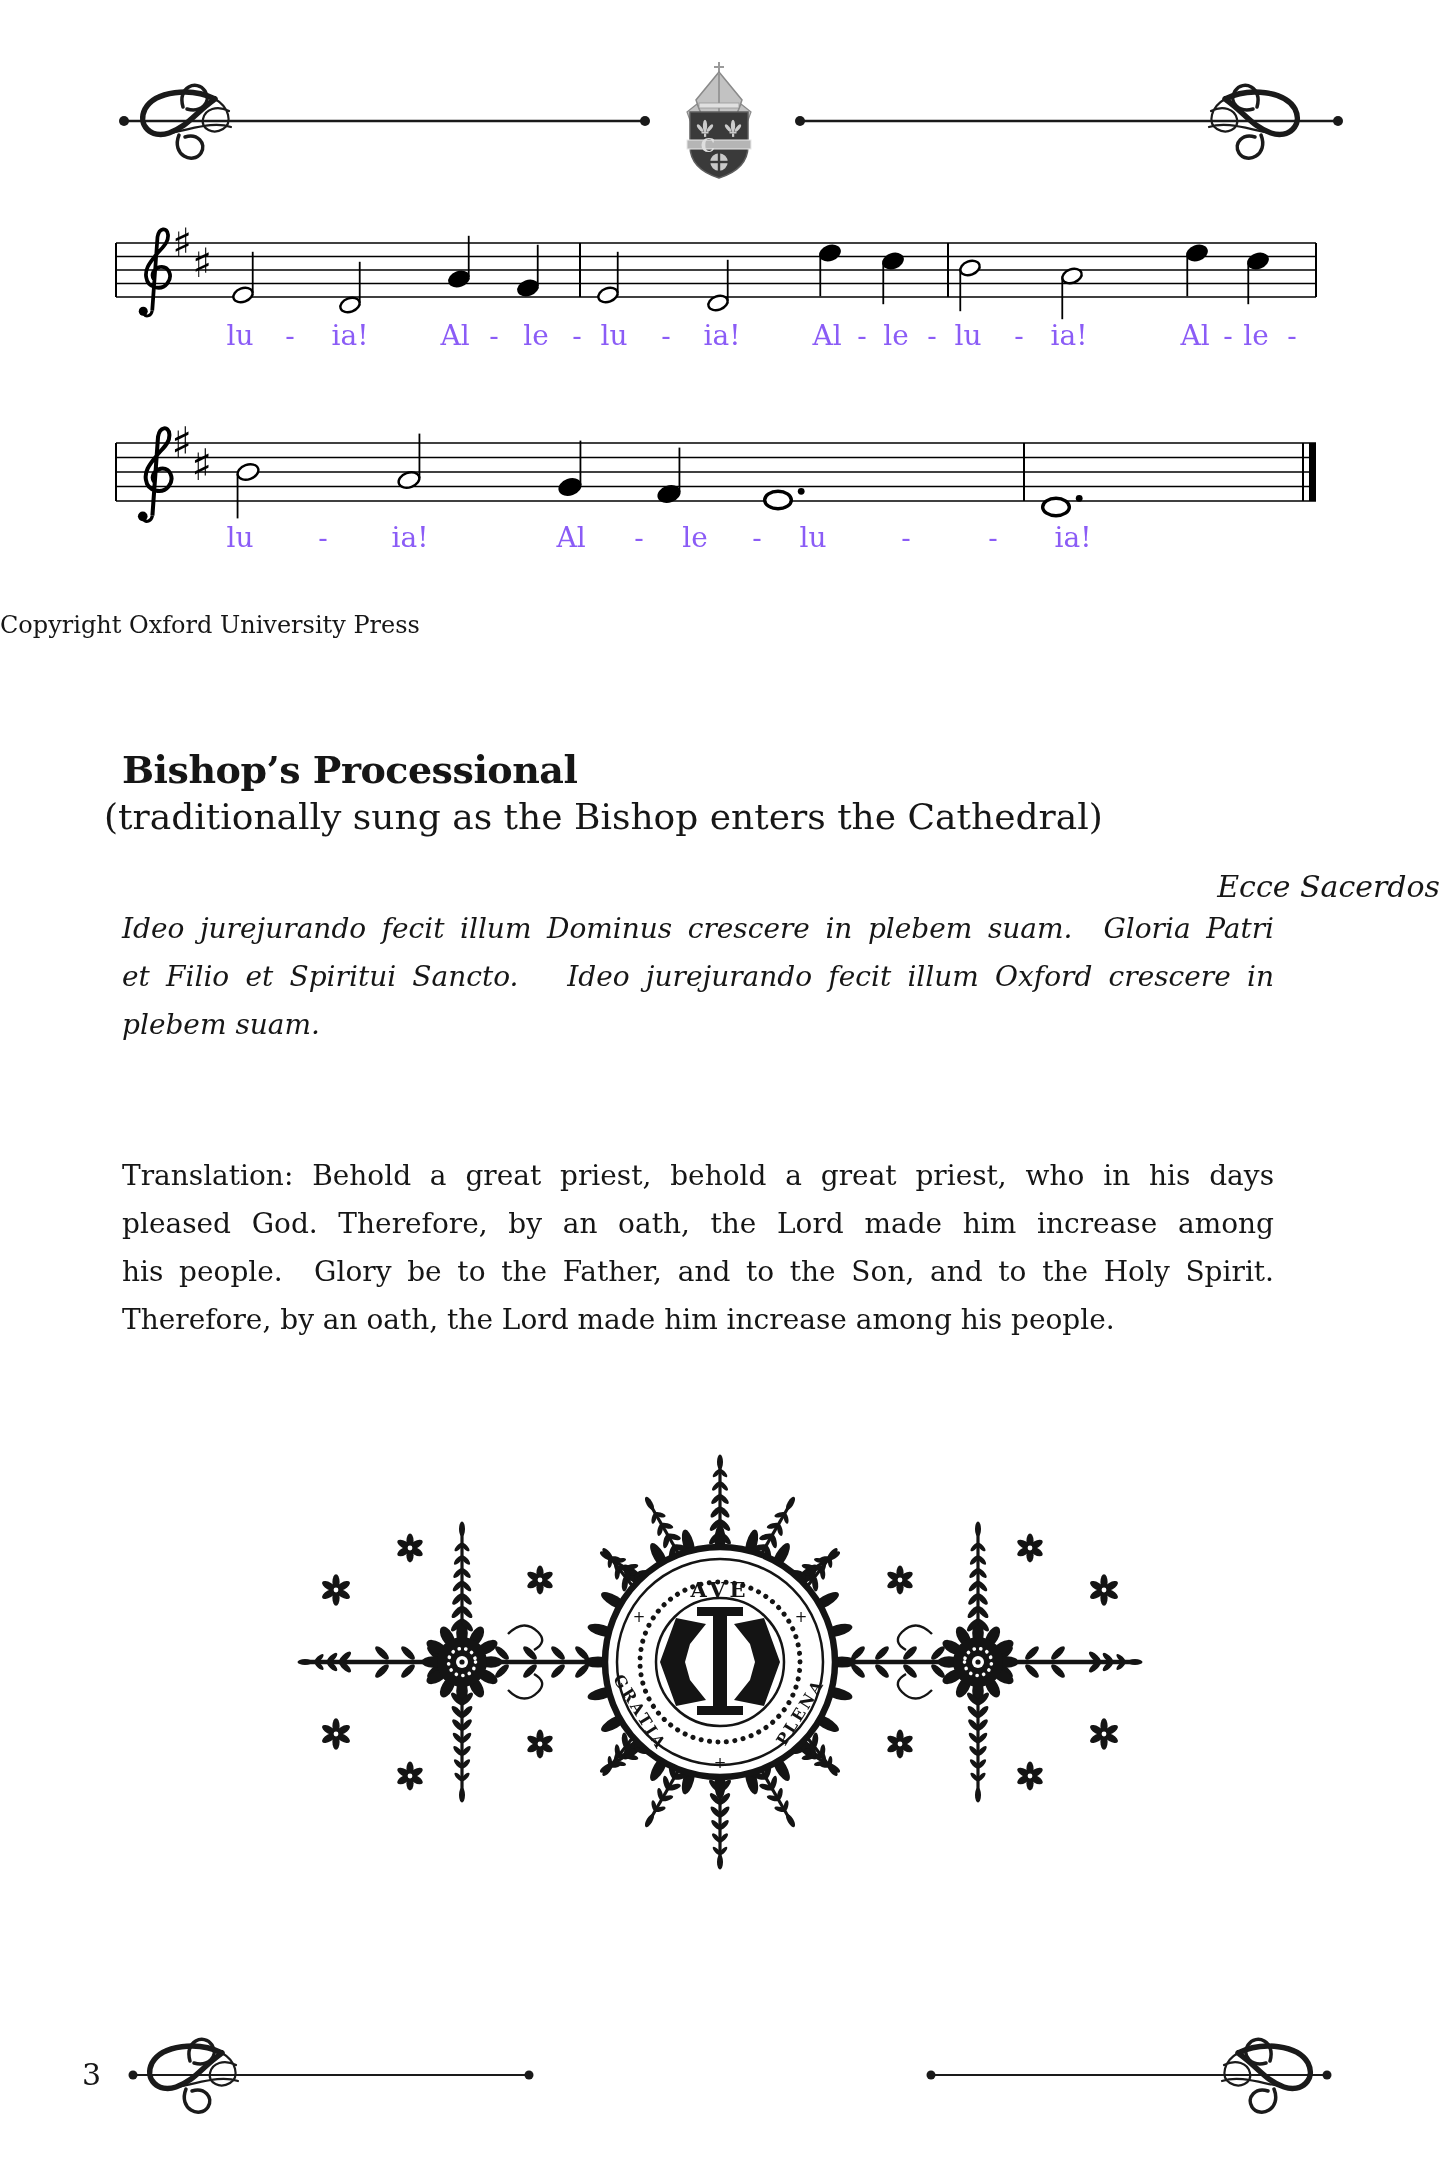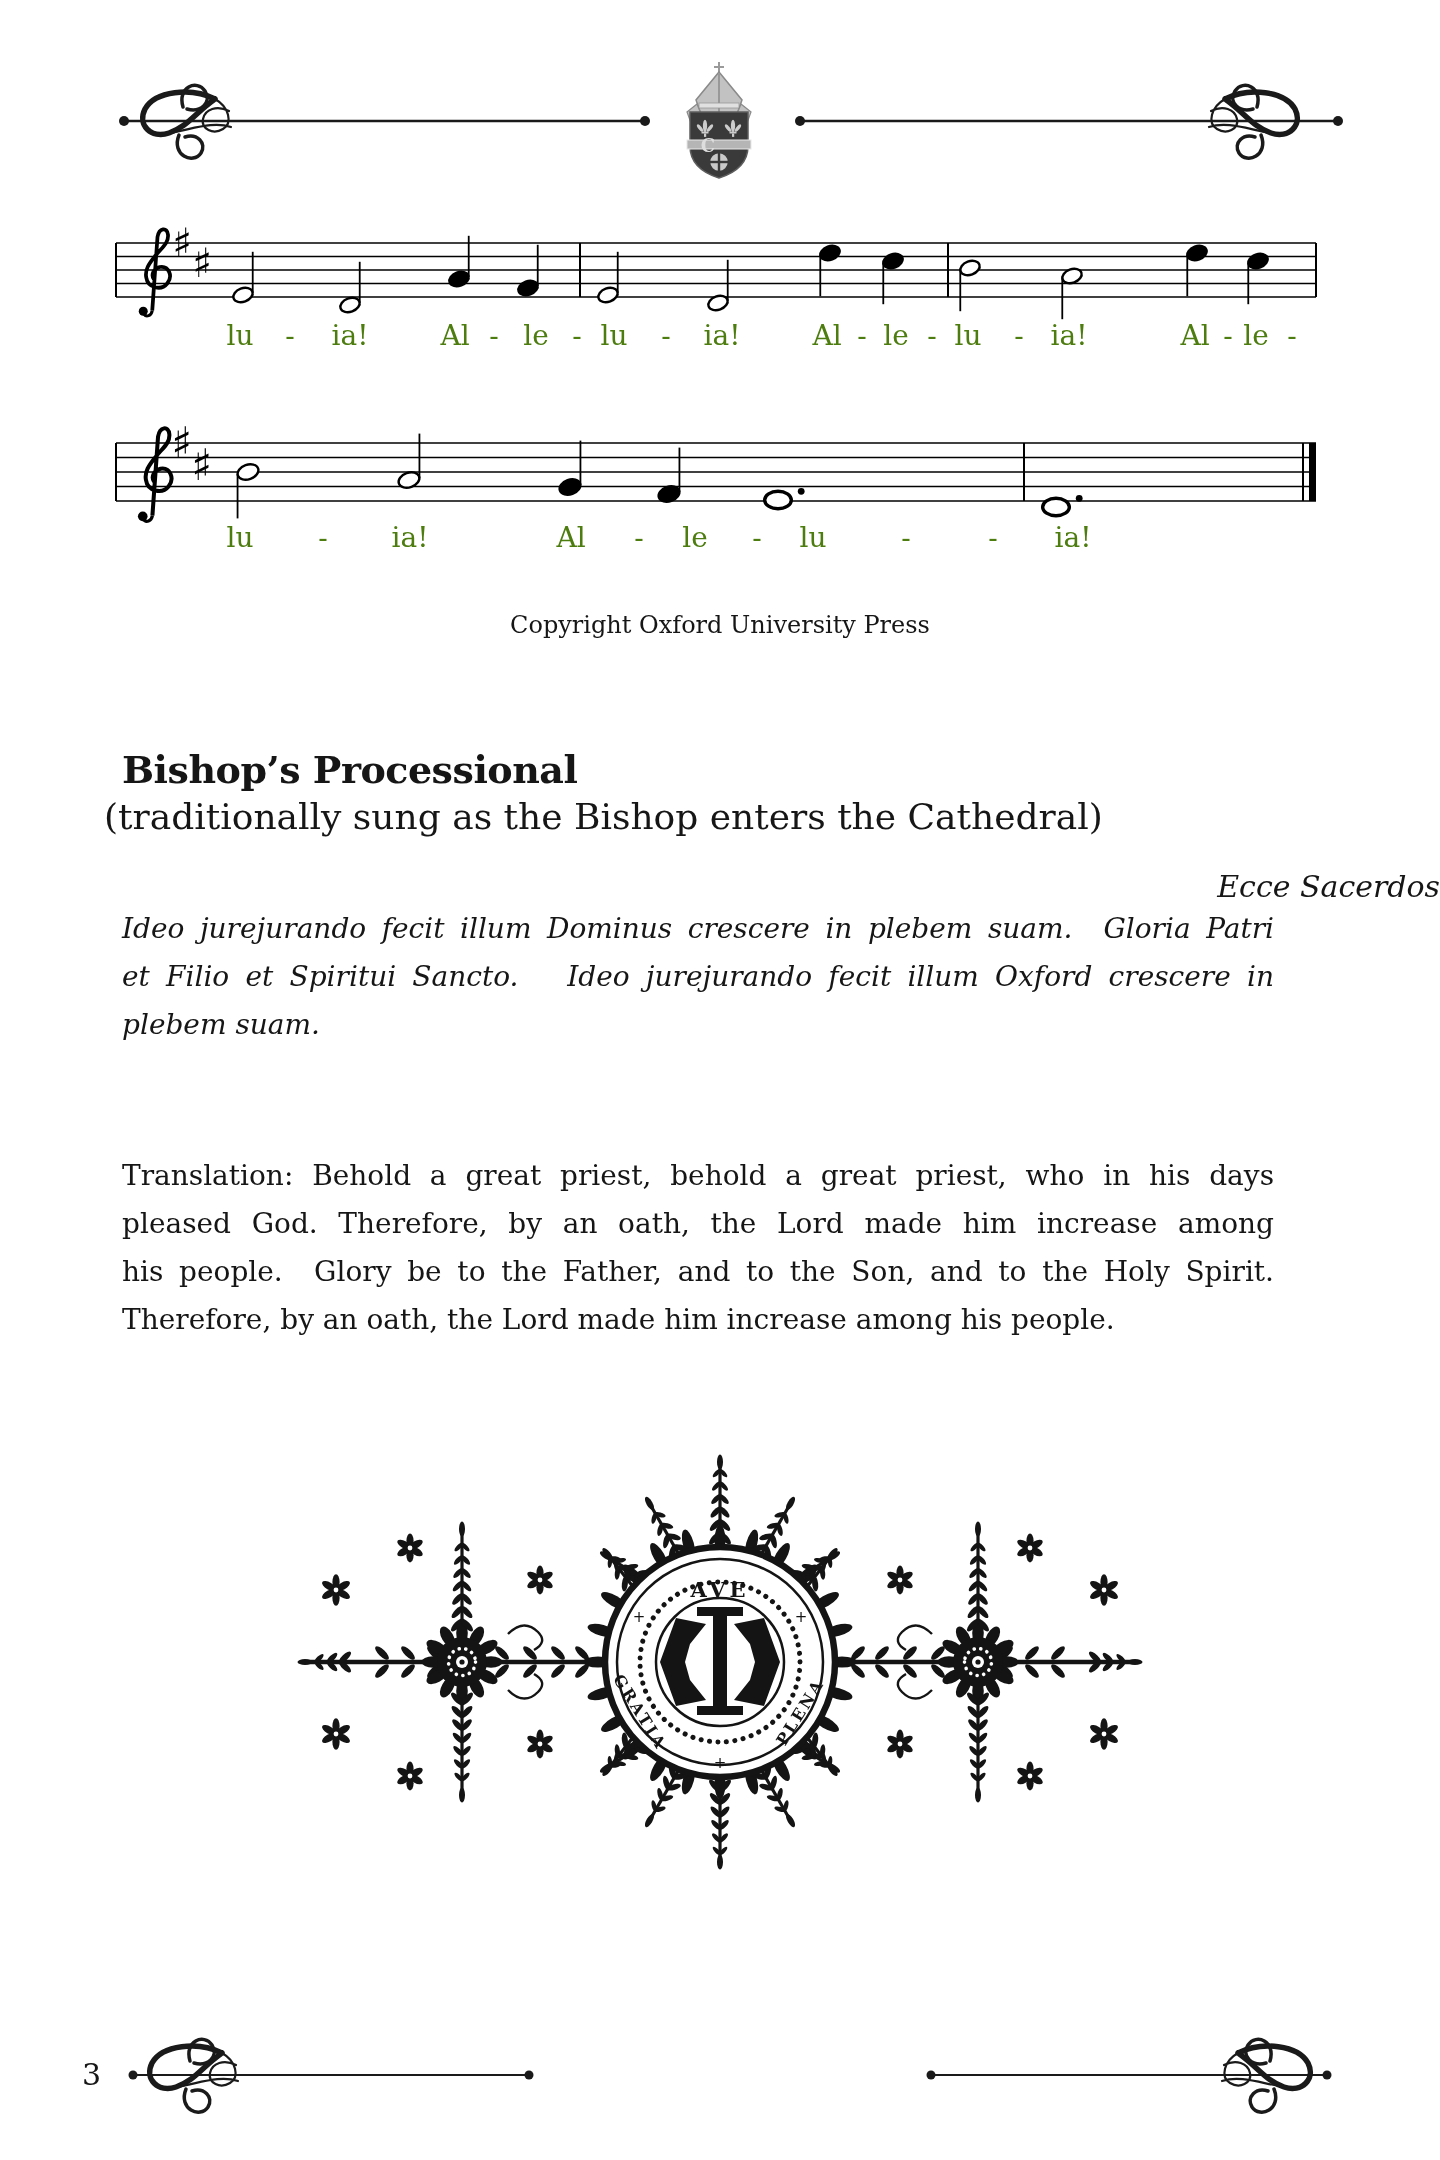--- a/index.html
+++ b/index.html
@@ -1,30 +1,30 @@
 <!DOCTYPE html>
 <html><head>
 <meta charset="utf-8">
 <style>
   *{margin:0;padding:0;box-sizing:border-box}
   html,body{background:#fff}
   .page{position:relative;width:1440px;height:2160px;background:#ffffff;
         font-family:"DejaVu Serif","Liberation Serif",serif;color:#161616;overflow:hidden}
   #art{position:absolute;left:0;top:0}
   .abs{position:absolute}
-  #copyright{top:611px;left:0;width:1440px;text-align:center;font-size:24px}
+  #copyright{top:611px;left:0;width:1440px;text-align:left;font-size:24px}
   #section-title{left:122px;top:747px;font-size:38px;font-weight:bold;letter-spacing:-0.5px}
   #section-subtitle{left:104px;top:796px;font-size:36px}
   #hymn-title{top:869px;left:0;width:1440px;text-align:right;font-style:italic;font-size:30px}
   #latin-block{left:122px;top:905px;width:1152px;font-style:italic;font-size:28px}
   #translation-block{left:122px;top:1152px;width:1152px;font-size:28px}
   .tline{line-height:48px;white-space:pre-wrap}
   .j{text-align:justify;text-align-last:justify}
   #lyrics-layer{position:absolute;left:0;top:0;width:1440px;height:2160px}
-  .syl{position:absolute;transform:translateX(-50%);font-size:28px;color:#4d7c0f;white-space:nowrap}
+  .syl{position:absolute;transform:translateX(-50%);font-size:28px;color:#8b5cf6;white-space:nowrap}
   #page-number{left:82px;top:2057px;font-size:30px}
   #footer-title{left:0;top:2052px;width:1440px;text-align:center;font-style:italic;font-size:32px;letter-spacing:1px}
   .sharp{font-family:"DejaVu Sans","Liberation Sans",sans-serif;text-anchor:middle;fill:#000}
   .otext{font:bold 21px "DejaVu Serif",serif;letter-spacing:4px;fill:#141414;text-anchor:middle}
   .oside{font:bold 16px "DejaVu Serif",serif;letter-spacing:2.5px;fill:#141414;text-anchor:middle}
   .ostar{font:15px "DejaVu Sans",sans-serif;fill:#141414;text-anchor:middle}
 </style>
 </head>
 <body>
 

